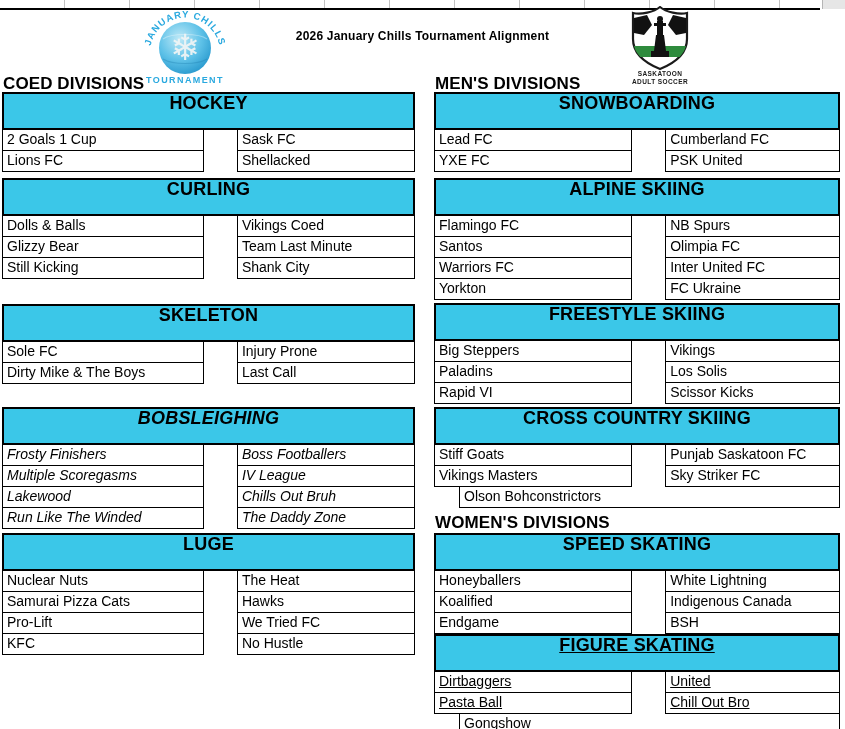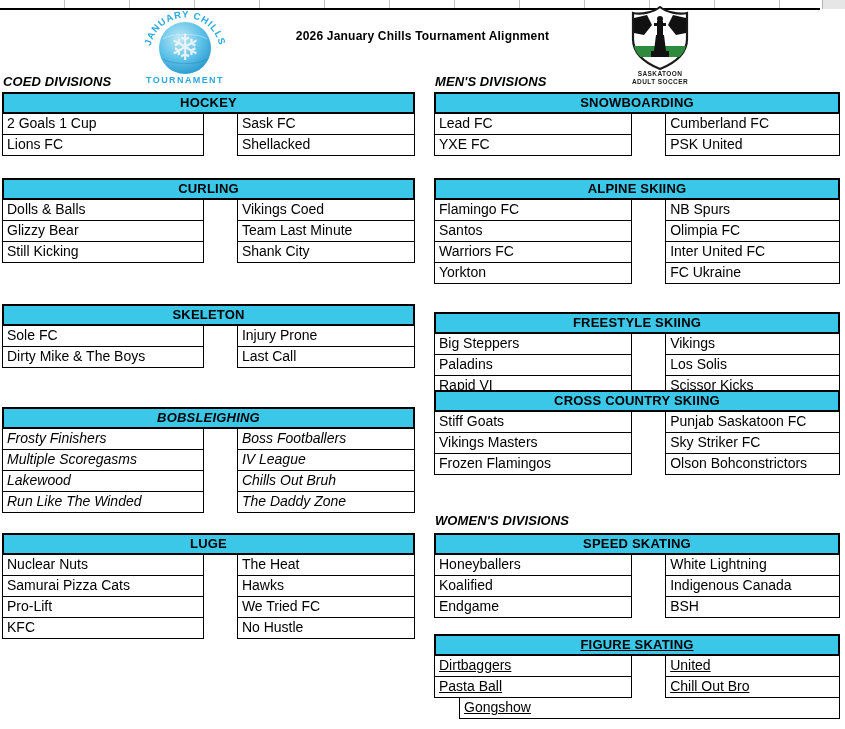--- a/index.html
+++ b/index.html
@@ -29,47 +29,46 @@
     position: absolute; top: 29px; left: 0; width: 100%;
     text-align: center; font-weight: bold; font-size: 12px; letter-spacing: 0.2px;
   }
   .logo-jc { position: absolute; left: 139px; top: 3px; }
   .logo-sk { position: absolute; left: 621px; top: 6px; }
   .jc-arc-text, .jc-bottom-text { fill: var(--logo-blue, #2AA9DF); font-weight: bold; }
   .sk-caption { fill: #1a1a1a; font-weight: bold; }
 
   
   .division-label {
-    position: absolute; font-weight: bold; font-size: 13px; letter-spacing: 0.1px;
+    position: absolute; font-weight: bold; font-size: 17px; letter-spacing: 0.1px;
     white-space: nowrap;
-    font-style: italic;
   }
   #label-coed   { left: 3px;   top: 74px; }
   #label-mens   { left: 435px; top: 74px; }
   #label-womens { left: 435px; top: 513px; }
 
   
   .division-table { position: absolute; }
   #tbl-hockey               { left: 2px;   top: 92px;  width: 413px; }
   #tbl-curling              { left: 2px;   top: 178px; width: 413px; }
   #tbl-skeleton             { left: 2px;   top: 304px; width: 413px; }
   #tbl-bobsleighing         { left: 2px;   top: 407px; width: 413px; font-style: italic; }
   #tbl-luge                 { left: 2px;   top: 533px; width: 413px; }
   #tbl-snowboarding         { left: 434px; top: 92px;  width: 406px; }
   #tbl-alpine-skiing        { left: 434px; top: 178px; width: 406px; }
-  #tbl-freestyle-skiing     { left: 434px; top: 312px; width: 406px; border-radius: 31px; }
-  #tbl-cross-country-skiing { left: 434px; top: 390px; width: 406px; }
+  #tbl-freestyle-skiing     { left: 434px; top: 303px; width: 406px; border-radius: 31px; }
+  #tbl-cross-country-skiing { left: 434px; top: 407px; width: 406px; }
   #tbl-speed-skating        { left: 434px; top: 533px; width: 406px; }
   #tbl-figure-skating       { left: 434px; top: 634px; width: 406px; text-decoration: underline; }
 
   .tbl-header {
-    box-sizing: border-box; height: 22px;
+    box-sizing: border-box; height: 38px;
     background: var(--header-fill, #3BC7E8);
     border: 2px solid #000;
-    font-weight: bold; font-size: 13px; text-align: center; line-height: 18px;
+    font-weight: bold; font-size: 18px; text-align: center; line-height: 18px;
     letter-spacing: 0.2px;
   }
   .tbl-row { display: flex; height: 21px; gap: 8px; }
   .cell {
     box-sizing: border-box; height: 21px;
     border-left: 1.5px solid #000; border-right: 1.5px solid #000; border-bottom: 1.5px solid #000;
     background: #fff;
     font-size: 14px; line-height: 19px; padding-left: 4px;
     white-space: nowrap; overflow: hidden;
   }
@@ -285,21 +284,20 @@
           <div class="cell cell-a">Stiff Goats</div>
           <div class="cell-gap"></div>
           <div class="cell cell-b">Punjab Saskatoon FC</div>
         </div>
         <div class="tbl-row">
           <div class="cell cell-a">Vikings Masters</div>
           <div class="cell-gap"></div>
           <div class="cell cell-b">Sky Striker FC</div>
         </div>
         <div class="tbl-row">
-          <div class="cell cell-a">Frozen Flamingos</div>
           <div class="cell-gap"></div>
           <div class="cell cell-b">Olson Bohconstrictors</div>
         </div>
       </div>
       <div class="division-table" id="tbl-speed-skating">
         <div class="tbl-header">SPEED SKATING</div>
         <div class="tbl-row">
           <div class="cell cell-a">Honeyballers</div>
           <div class="cell-gap"></div>
           <div class="cell cell-b">White Lightning</div>

